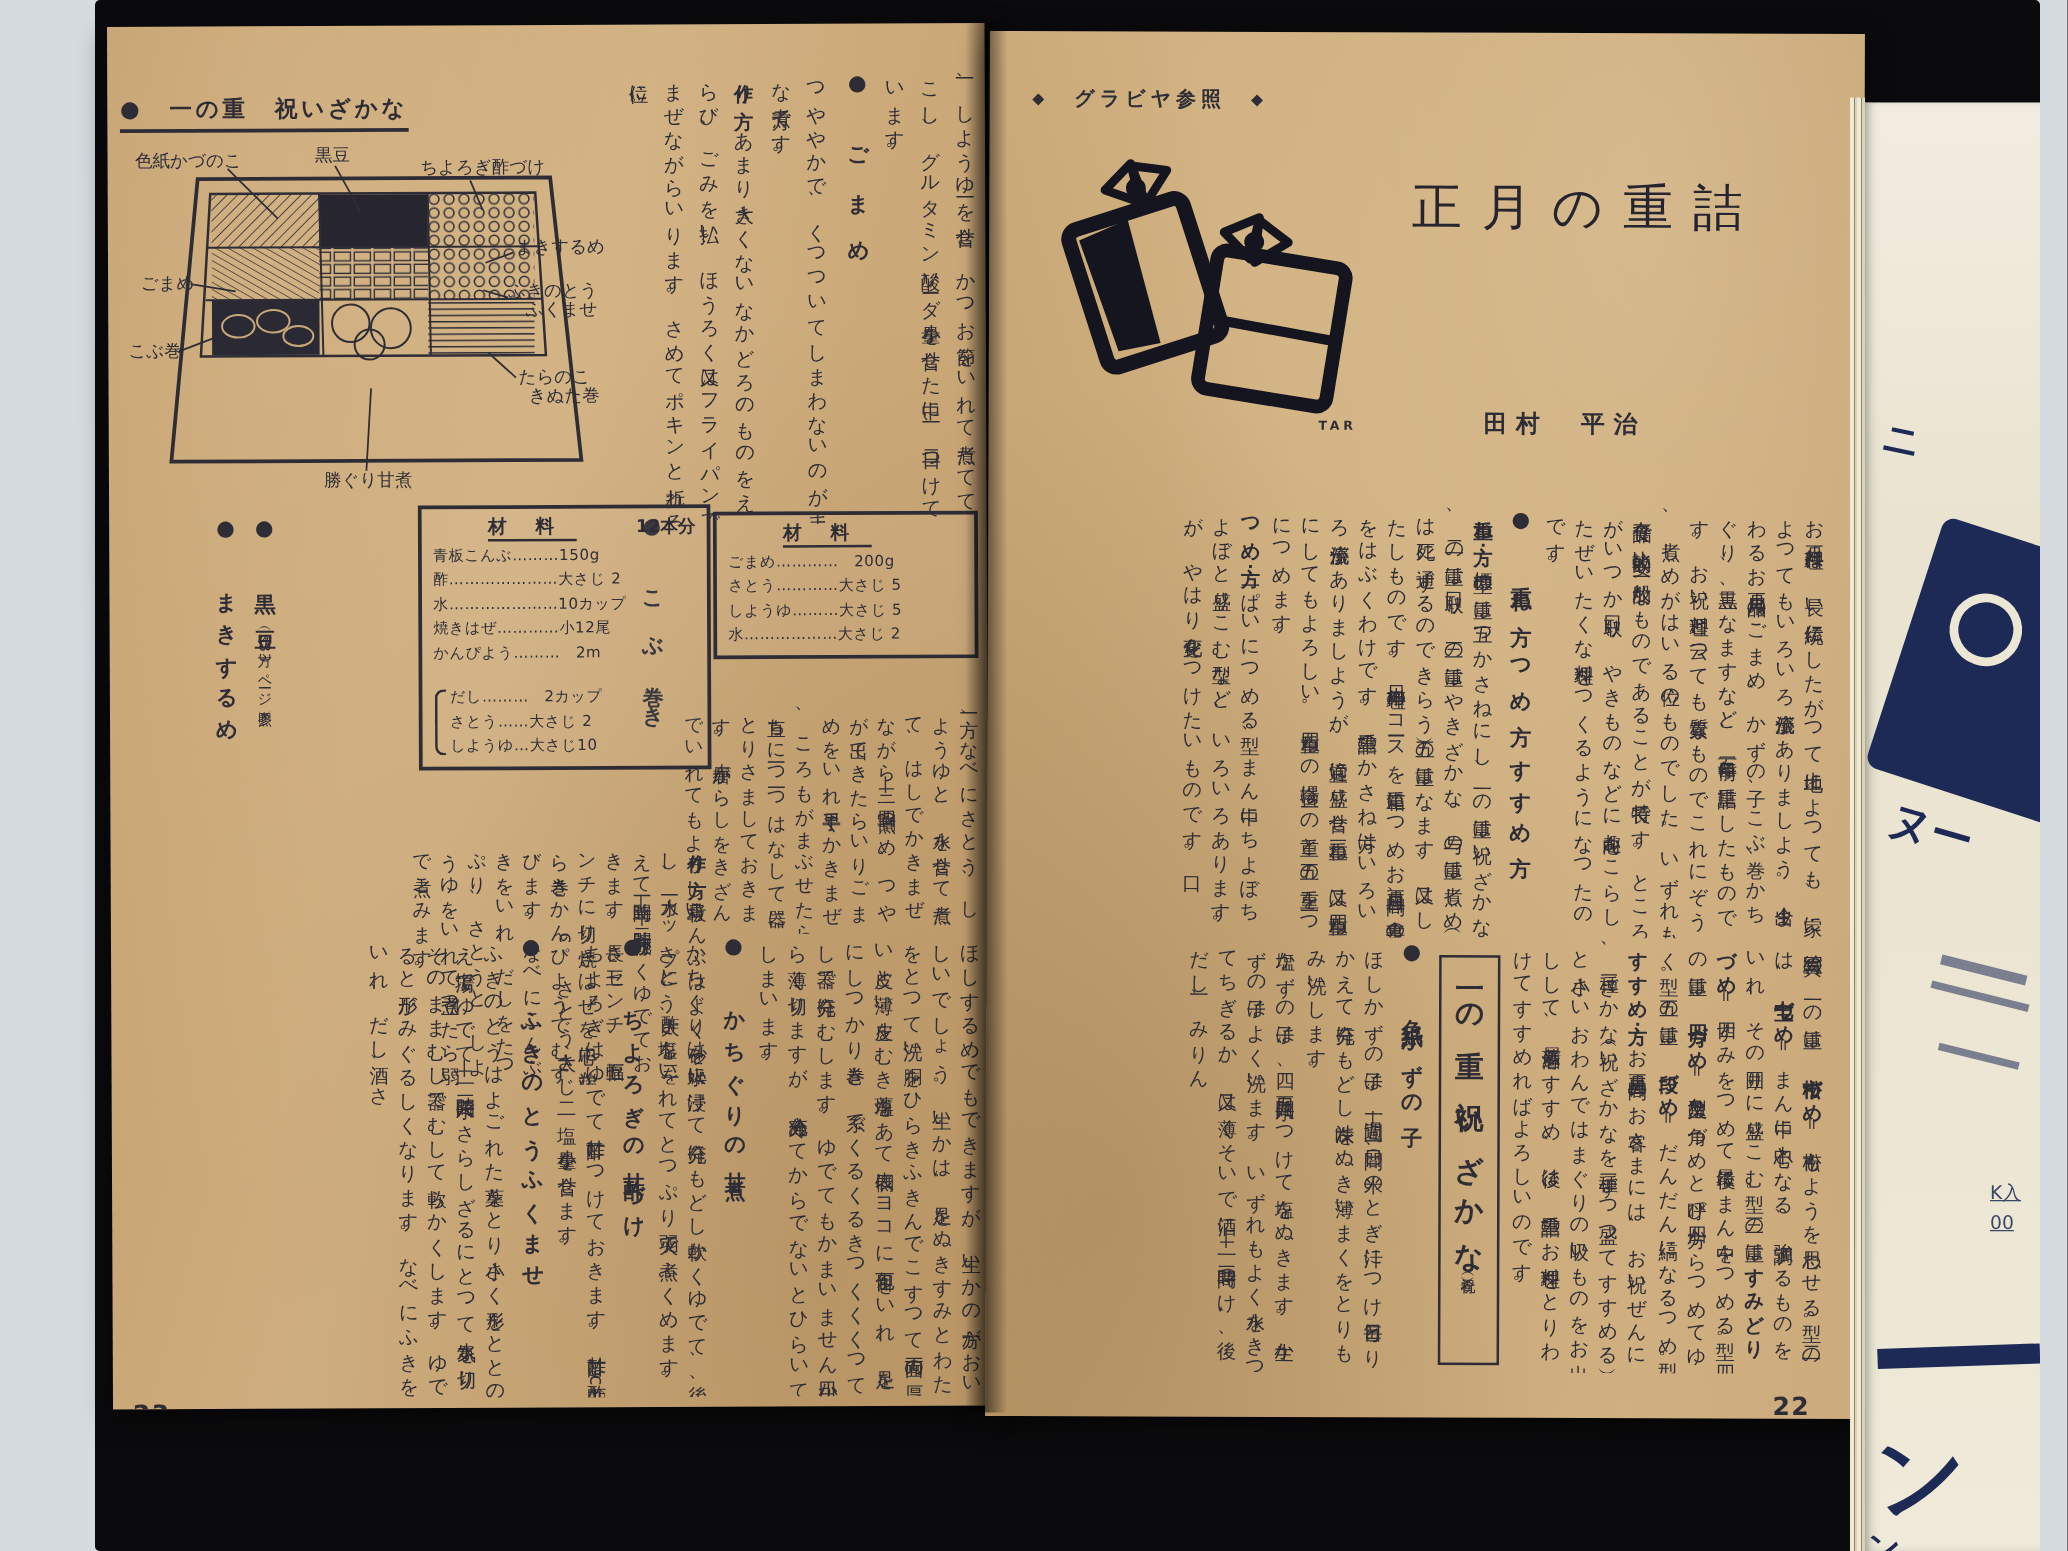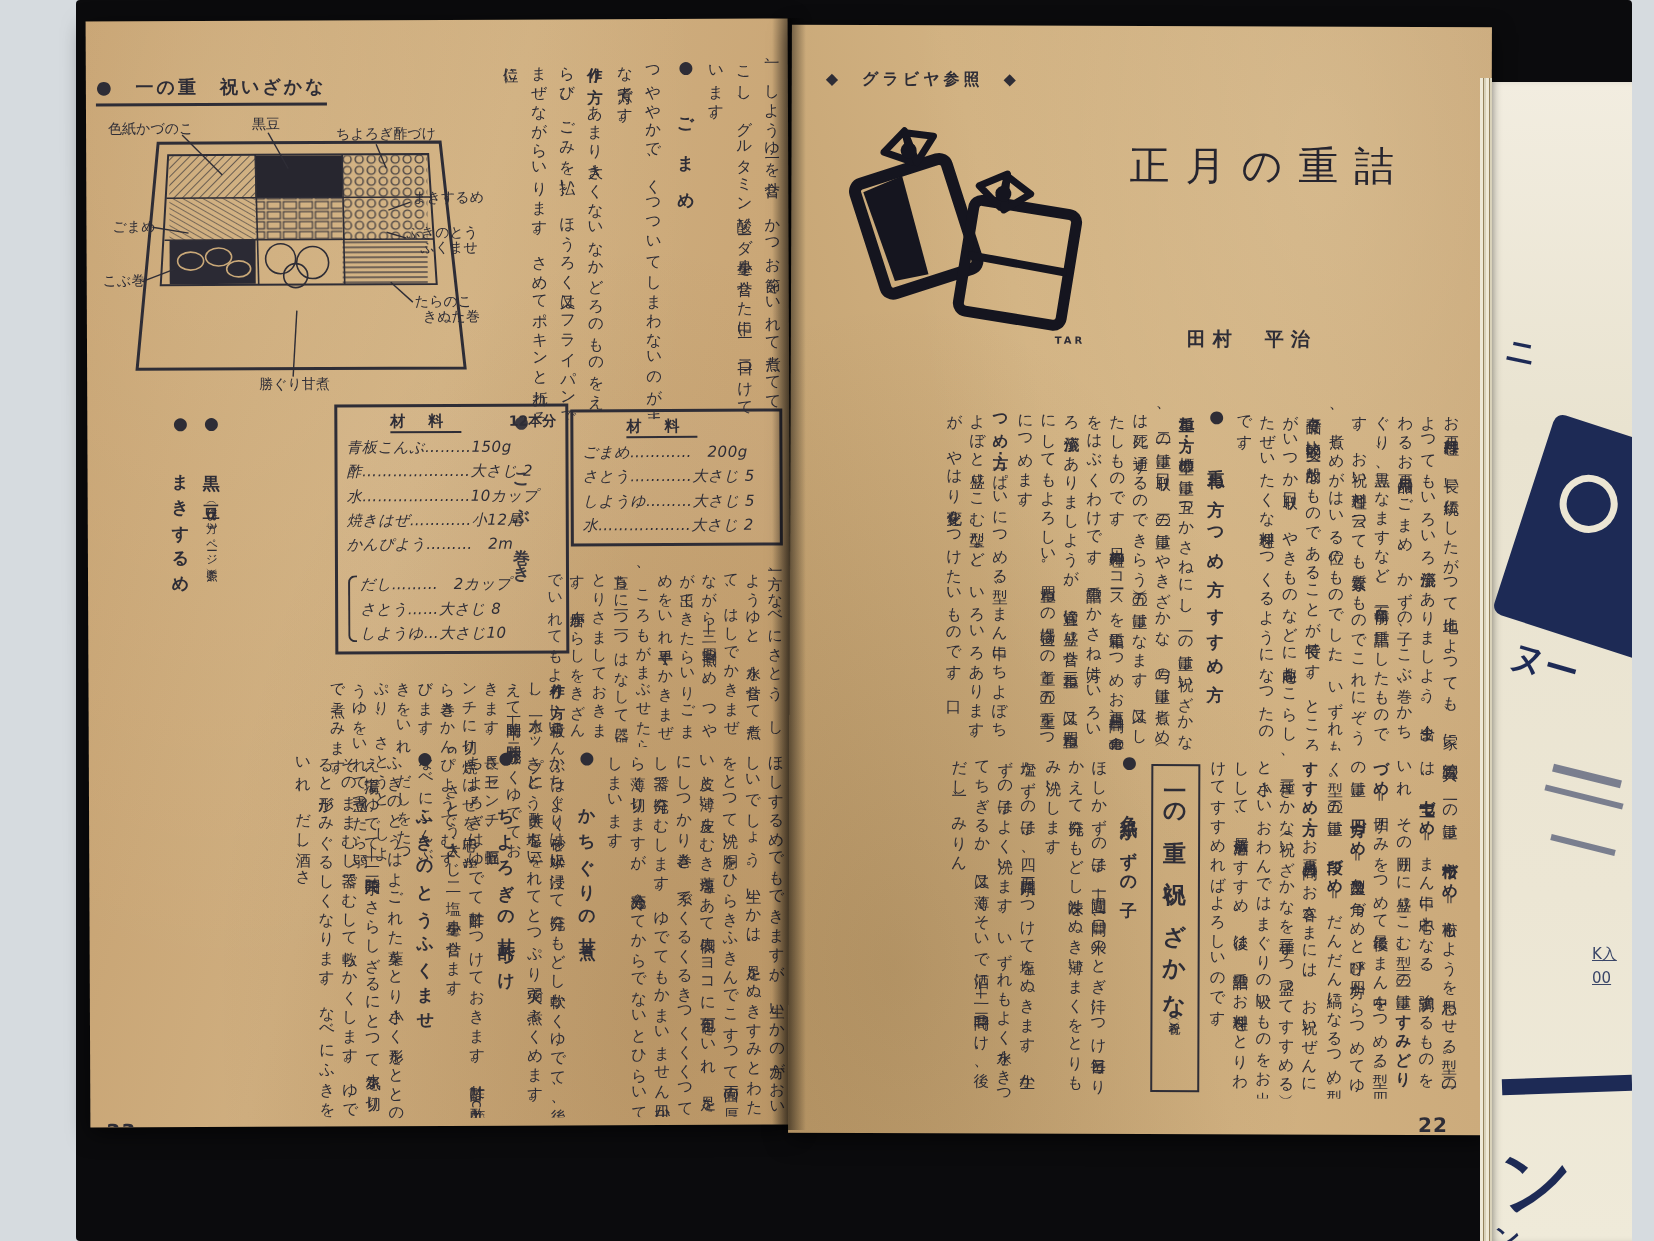--- a/index.html
+++ b/index.html
@@ -67,21 +67,21 @@
   .author { position:absolute; font-size:19px; letter-spacing:7px; font-weight:600; }
   .pagenum { position:absolute; font-size:20px; font-weight:bold; letter-spacing:1px; }
   
   .matbox {
     position:absolute; border:3px solid #2e2d36; padding:5px 9px 6px 9px;
     background: rgba(255,244,214,.06);
   }
   .matbox .mb-head { display:flex; justify-content:space-between; align-items:baseline; margin-bottom:2px; }
   .matbox .mb-title { font-weight:bold; font-size:15px; letter-spacing:4px; border-bottom:2px solid #2e2d36; padding-right:14px;margin-left:44px; }
   .matbox .mb-yield { font-weight:bold; font-size:14px; }
-  .matbox .mb-row { font-size:15px; line-height:1.62; white-space:nowrap; letter-spacing:.5px;font-style:italic; }
+  .matbox .mb-row { font-size:12px; line-height:1.62; white-space:nowrap; letter-spacing:.5px; }
   .brace-rows { position:relative; padding-left:13px; margin-top:16px; }
   .brace-rows::before {
     content:""; position:absolute; left:1px; top:3px; bottom:3px; width:7px;
     border-left:2px solid #2e2d36; border-top:2px solid #2e2d36; border-bottom:2px solid #2e2d36;
     border-radius:7px 0 0 7px;
   }
   
   .jubox {
     border:2.5px solid #2e2d36;
     padding:12px 7px; margin-block:6px 10px; margin-inline:14px 6px;
@@ -224,21 +224,21 @@
       <span class="mb-title">材　料</span>
       <span class="mb-yield">12本分</span>
     </div>
     <div class="mb-row">青板こんぶ………150g</div>
     <div class="mb-row">酢…………………大さじ 2</div>
     <div class="mb-row">水…………………10カップ</div>
     <div class="mb-row">焼きはぜ…………小12尾</div>
     <div class="mb-row">かんぴよう………　2m</div>
     <div class="brace-rows">
       <div class="mb-row">だし………　2カップ</div>
-      <div class="mb-row">さとう……大さじ 8</div>
+      <div class="mb-row">さとう……大さじ 2</div>
       <div class="mb-row">しようゆ…大さじ10</div>
     </div>
   </div>
 
   <div class="vtext" style="left:160px; top:652px; width:320px; height:196px;">
     <p style="font-size:15px;line-height:22px"><span class="runin">作り方　</span><span>青板こんぶはよく砂を洗い流し、水一カップに、酢大さじ二を加えて一時間半—二時間充分軟かくゆでておきます。長さ三センチ、幅五センチに切り焼きはぜを中心に端から巻きかんぴようでむすびます。なべにこんぶ巻きをいれ、だしをたつぷり、さとうと、しようゆをいれて煮立つたら弱い火で煮こみます。</span></p>
   </div>
 
   <div class="vtext" style="left:10px; top:390px; width:130px; height:340px;">
     <div class="vh"><span>●　黒　豆</span><span class="note">（作り方33ページ参照）</span></div>
@@ -253,21 +253,21 @@
     <p>ちよろぎはゆでて甘酢につけておきます。甘酢は酢九〇cc　さとう大さじ二　塩　小量を合せます。</p>
     <div class="vh">●　ふきのとうふくませ</div>
     <p>ふきのとうはよごれた葉をとり小さく形をととのえ塩湯でゆでて二—三時間水にさらしざるにとつて水気を切りそのままむし器でむして軟らかくします。ゆでると形がみぐるしくなります。なべにふきをいれ、だし酒、さ</p>
   </div>
 
   <div class="pagenum" style="left:16px; top:1098px;">23</div>
 </div>
 
 <div class="page page-right">
 
-  <div class="kicker" style="left:34px; top:44px;">◆　グラビヤ参照　◆</div>
+  <div class="kicker" style="left:34px; top:44px;font-family:Liberation Mono, monospace;">◆　グラビヤ参照　◆</div>
 
   <div class="illu" style="left:26px; top:90px; width:300px; height:245px;">
     <svg width="300" height="245" viewBox="0 0 300 245">
       <g transform="rotate(-18 95 115)" stroke="#15151f" fill="none" stroke-linejoin="round">
         <rect x="52" y="55" width="96" height="115" rx="8" stroke-width="12"></rect>
         <polygon points="60,64 102,60 97,162 63,158" fill="#15151f" stroke="none"></polygon>
         <polygon points="92,32 118,18 116,50" fill="none" stroke-width="7"></polygon>
         <polygon points="118,20 144,32 120,52" fill="none" stroke-width="7"></polygon>
         <circle cx="116" cy="38" r="8" fill="#15151f" stroke="none"></circle>
       </g>

